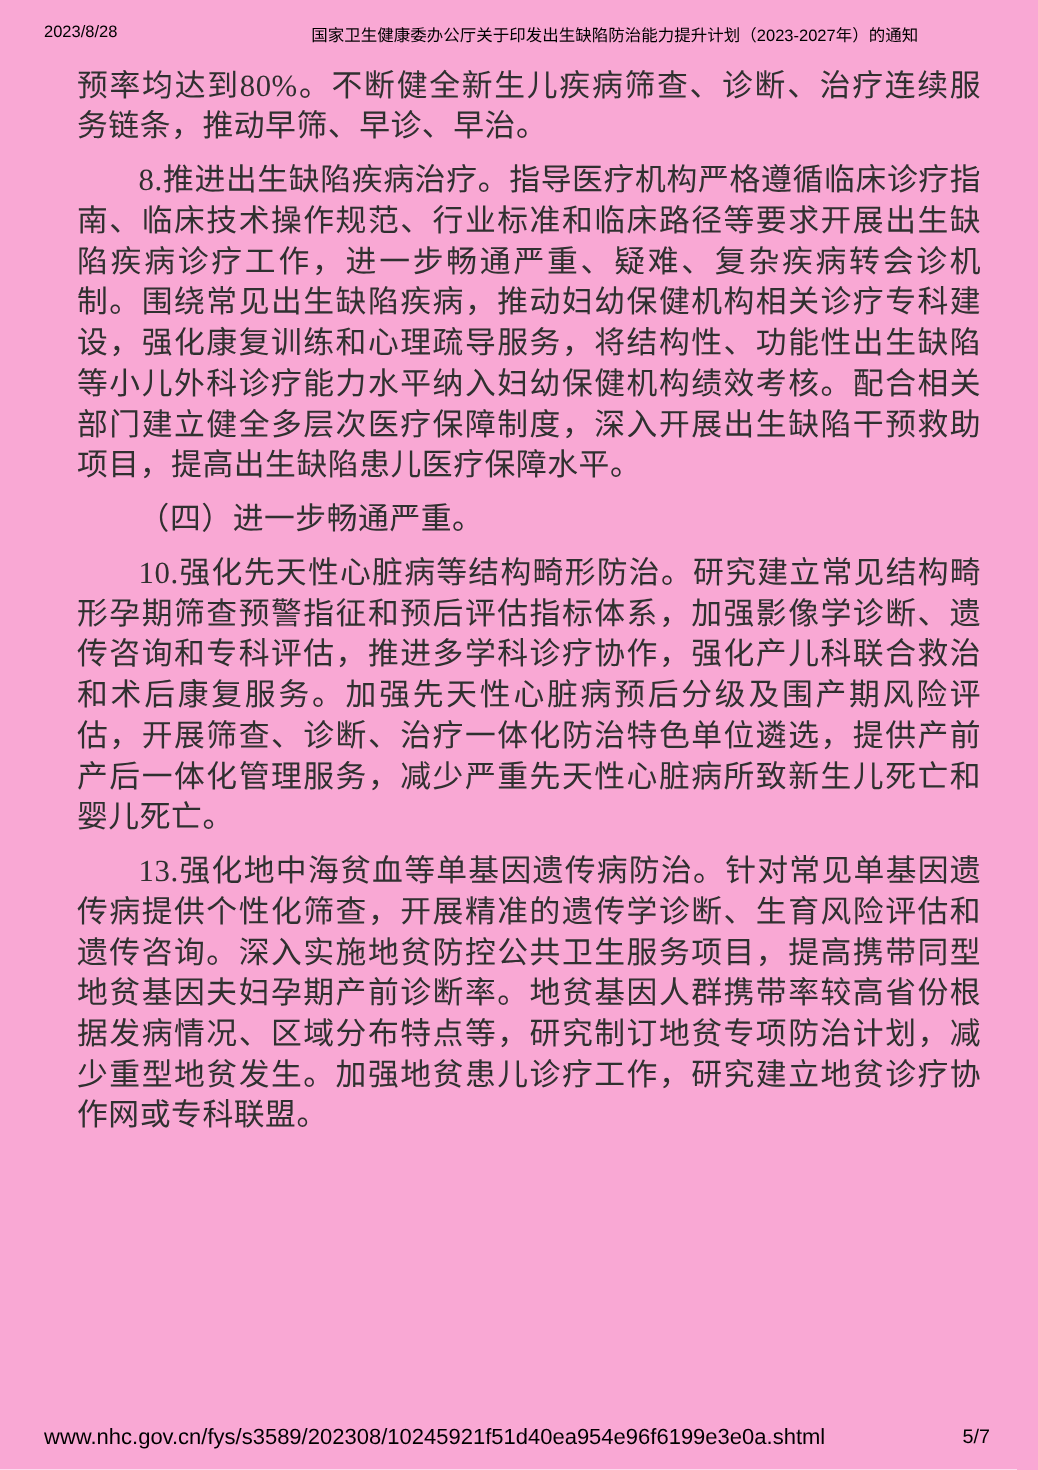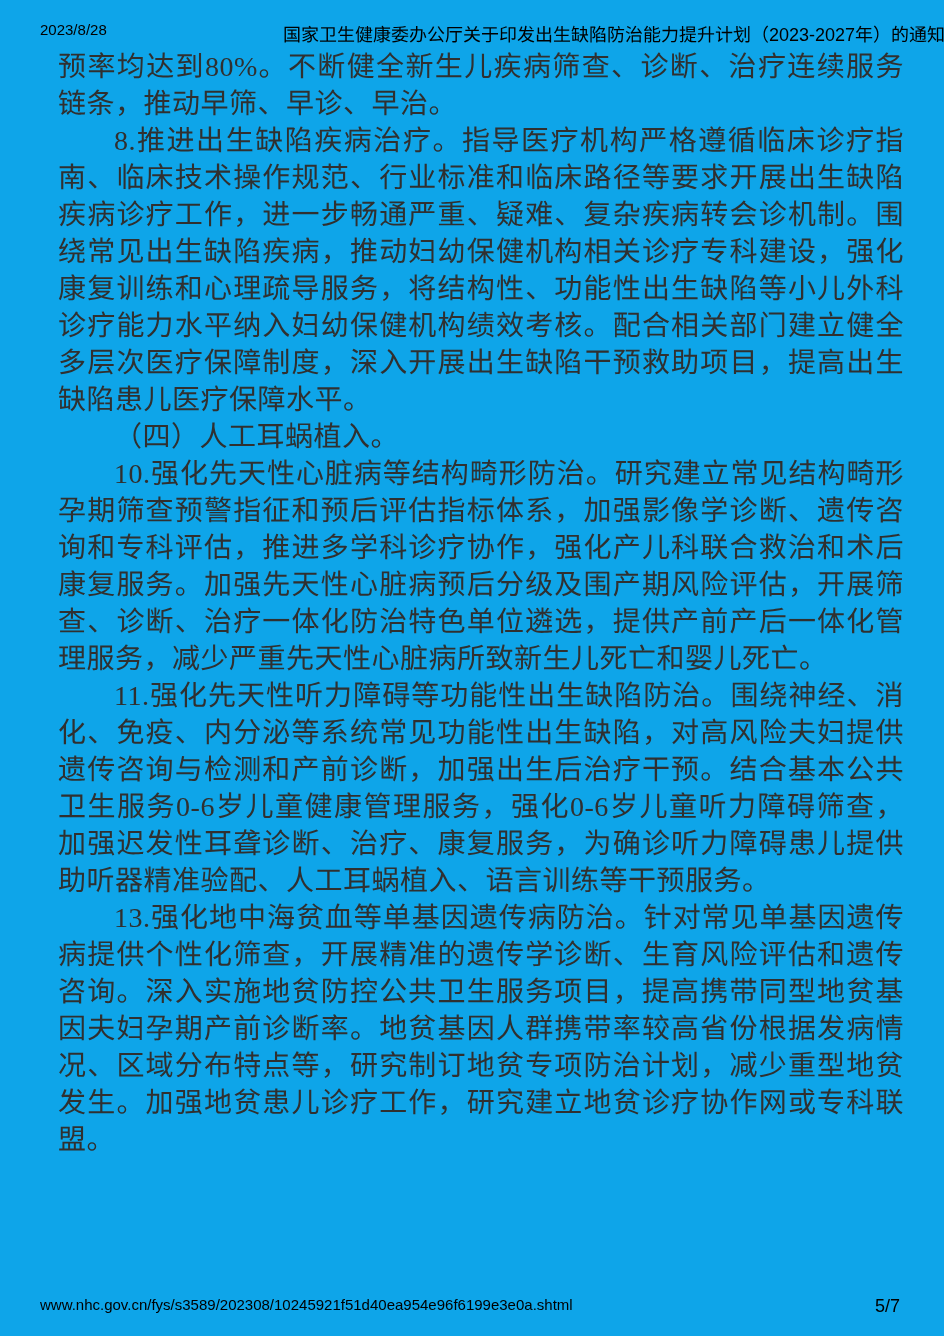--- a/index.html
+++ b/index.html
@@ -4,69 +4,69 @@
 <style>
   html, body {
     margin: 0;
     padding: 0;
     background: #ffffff;
   }
   .page {
     position: relative;
     width: 944px;
     height: 1336px;
-    background: #0ea5e9;
+    background: #f9a8d4;
     overflow: hidden;
   }
   
   .print-date {
     position: absolute;
     left: 40px;
     top: 21px;
     font-family: "Liberation Sans", "DejaVu Sans", sans-serif;
     font-size: 15px;
     color: #000000;
     white-space: nowrap;
   }
   .doc-title {
     position: absolute;
     left: 283px;
     top: 20px;
     font-family: "Liberation Sans", "DejaVu Sans", sans-serif;
-    font-size: 18px;
+    font-size: 15px;
     color: #000000;
     white-space: nowrap;
   }
   
   .doc-body {
     position: absolute;
     left: 58px;
     top: 48px;
     width: 846px;
     font-family: "Liberation Serif", "DejaVu Serif", serif;
     font-size: 28px;
     line-height: 37px;
     color: #303030;
     text-align: justify;
     letter-spacing: 0.5px;
   }
   .doc-body p {
-    margin: 0;
+    margin: 12px;
     padding: 0;
   }
   .doc-body p.indent {
     text-indent: 2em;
   }
   
   .print-url {
     position: absolute;
     left: 40px;
     top: 1296px;
     font-family: "Liberation Sans", "DejaVu Sans", sans-serif;
-    font-size: 15px;
+    font-size: 20px;
     color: #000000;
     white-space: nowrap;
   }
   .page-num {
     position: absolute;
     right: 44px;
     top: 1296px;
     font-family: "Liberation Sans", "DejaVu Sans", sans-serif;
     font-size: 18px;
     color: #000000;
@@ -78,23 +78,22 @@
 
 <div class="page">
 
   <div class="print-date">2023/8/28</div>
 
   <div class="doc-title">国家卫生健康委办公厅关于印发出生缺陷防治能力提升计划（2023-2027年）的通知</div>
 
   <div class="doc-body">
     <p>预率均达到80%。不断健全新生儿疾病筛查、诊断、治疗连续服务链条，推动早筛、早诊、早治。</p>
     <p class="indent">8.推进出生缺陷疾病治疗。指导医疗机构严格遵循临床诊疗指南、临床技术操作规范、行业标准和临床路径等要求开展出生缺陷疾病诊疗工作，进一步畅通严重、疑难、复杂疾病转会诊机制。围绕常见出生缺陷疾病，推动妇幼保健机构相关诊疗专科建设，强化康复训练和心理疏导服务，将结构性、功能性出生缺陷等小儿外科诊疗能力水平纳入妇幼保健机构绩效考核。配合相关部门建立健全多层次医疗保障制度，深入开展出生缺陷干预救助项目，提高出生缺陷患儿医疗保障水平。</p>
-    <p class="indent">（四）人工耳蜗植入。</p>
+    <p class="indent">（四）进一步畅通严重。</p>
     <p class="indent">10.强化先天性心脏病等结构畸形防治。研究建立常见结构畸形孕期筛查预警指征和预后评估指标体系，加强影像学诊断、遗传咨询和专科评估，推进多学科诊疗协作，强化产儿科联合救治和术后康复服务。加强先天性心脏病预后分级及围产期风险评估，开展筛查、诊断、治疗一体化防治特色单位遴选，提供产前产后一体化管理服务，减少严重先天性心脏病所致新生儿死亡和婴儿死亡。</p>
-    <p class="indent">11.强化先天性听力障碍等功能性出生缺陷防治。围绕神经、消化、免疫、内分泌等系统常见功能性出生缺陷，对高风险夫妇提供遗传咨询与检测和产前诊断，加强出生后治疗干预。结合基本公共卫生服务0-6岁儿童健康管理服务，强化0-6岁儿童听力障碍筛查，加强迟发性耳聋诊断、治疗、康复服务，为确诊听力障碍患儿提供助听器精准验配、人工耳蜗植入、语言训练等干预服务。</p>
     <p class="indent">13.强化地中海贫血等单基因遗传病防治。针对常见单基因遗传病提供个性化筛查，开展精准的遗传学诊断、生育风险评估和遗传咨询。深入实施地贫防控公共卫生服务项目，提高携带同型地贫基因夫妇孕期产前诊断率。地贫基因人群携带率较高省份根据发病情况、区域分布特点等，研究制订地贫专项防治计划，减少重型地贫发生。加强地贫患儿诊疗工作，研究建立地贫诊疗协作网或专科联盟。</p>
   </div>
 
   <div class="print-url">www.nhc.gov.cn/fys/s3589/202308/10245921f51d40ea954e96f6199e3e0a.shtml</div>
 
   <div class="page-num">5/7</div>
 
 </div>
 
 </body></html>

